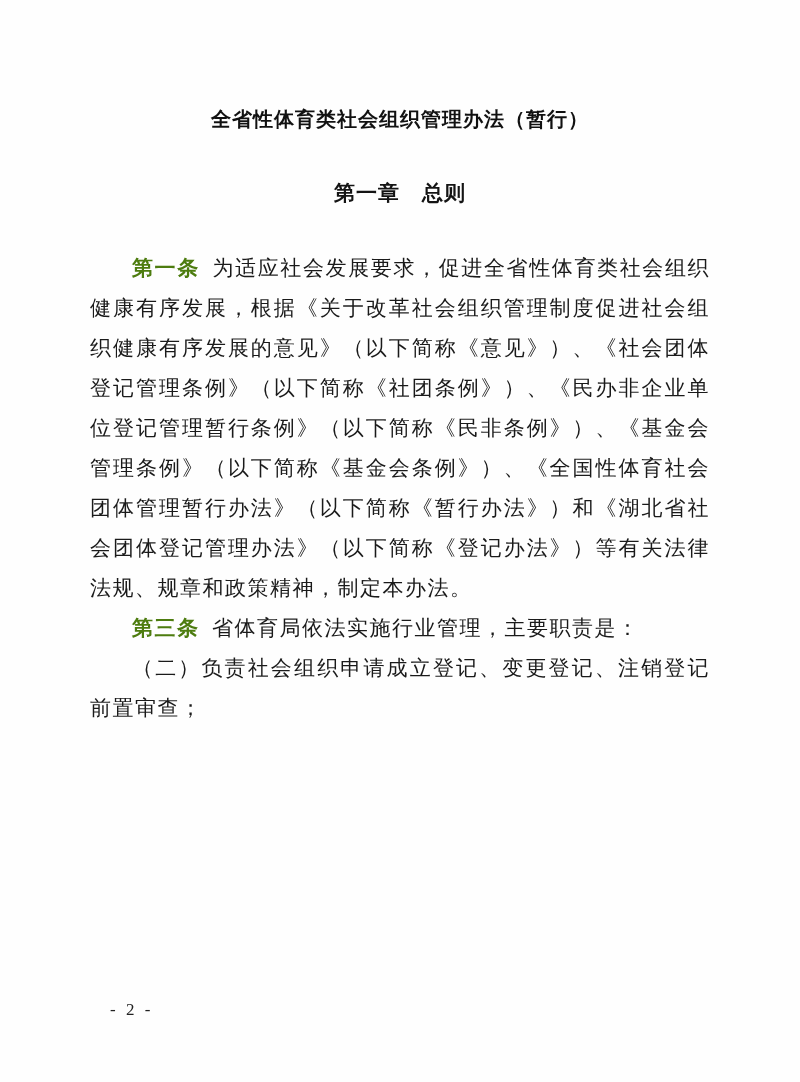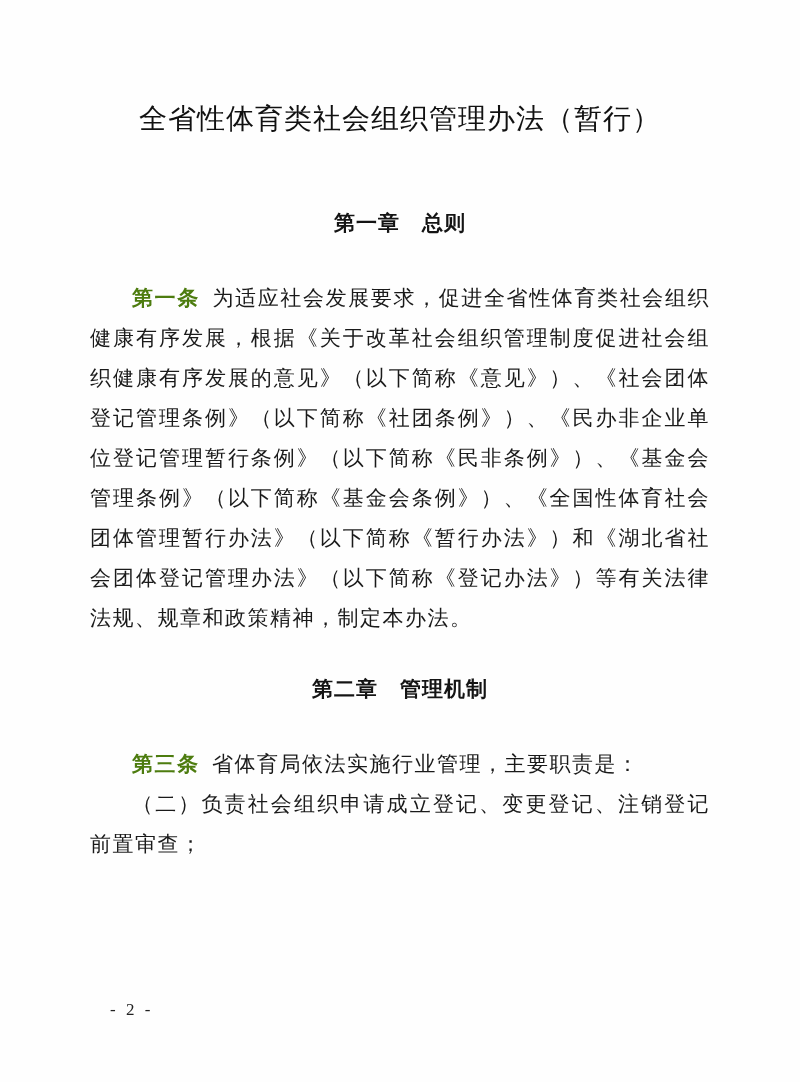--- a/index.html
+++ b/index.html
@@ -14,30 +14,30 @@
     margin: 0 auto;
     background: #fefefe;
     box-sizing: border-box;
     padding: 98px 90px 0 90px;
     color: #161616;
     font-family: "Liberation Serif", "DejaVu Serif", serif;
     overflow: hidden;
   }
   .doc-title {
     margin: 0;
-    font-size: 28px;
+    font-size: 20px;
     line-height: 42px;
-    font-weight: normal;
+    font-weight: bold;
     text-align: center;
     letter-spacing: 1px;
     color: #111111;
     font-family: "Liberation Serif", "DejaVu Serif", serif;
   }
   .chapter-heading {
-    margin: 68px 0 40px 0;
+    margin: 38px 0 40px 0;
     font-size: 21px;
     line-height: 30px;
     font-weight: bold;
     text-align: center;
     letter-spacing: 1px;
     color: #141414;
     font-family: "Liberation Sans", "DejaVu Sans", sans-serif;
   }
   .chapter-heading.second {
     margin-top: 36px;
@@ -78,21 +78,20 @@
   <section>
     <h2 class="chapter-heading">第一章　总则</h2>
 
     <p class="para">
       <span class="article-label">第一条</span><span>为适应社会发展要求，促进全省性体育类社会组织健康有序发展，根据《关于改革社会组织管理制度促进社会组织健康有序发展的意见》（以下简称《意见》）、《社会团体登记管理条例》（以下简称《社团条例》）、《民办非企业单位登记管理暂行条例》（以下简称《民非条例》）、《基金会管理条例》（以下简称《基金会条例》）、《全国性体育社会团体管理暂行办法》（以下简称《暂行办法》）和《湖北省社会团体登记管理办法》（以下简称《登记办法》）等有关法律法规、规章和政策精神，制定本办法。</span>
     </p>
 
   </section>
 
   <section>
-    <h2 class="chapter-heading second">第二章　管理机制</h2>
 
     <p class="para">
       <span class="article-label">第三条</span><span>省体育局依法实施行业管理，主要职责是：</span>
     </p>
 
 
     <p class="para">（二）负责社会组织申请成立登记、变更登记、注销登记前置审查；</p>
   </section>
 
   <div class="page-number">- 2 -</div>

